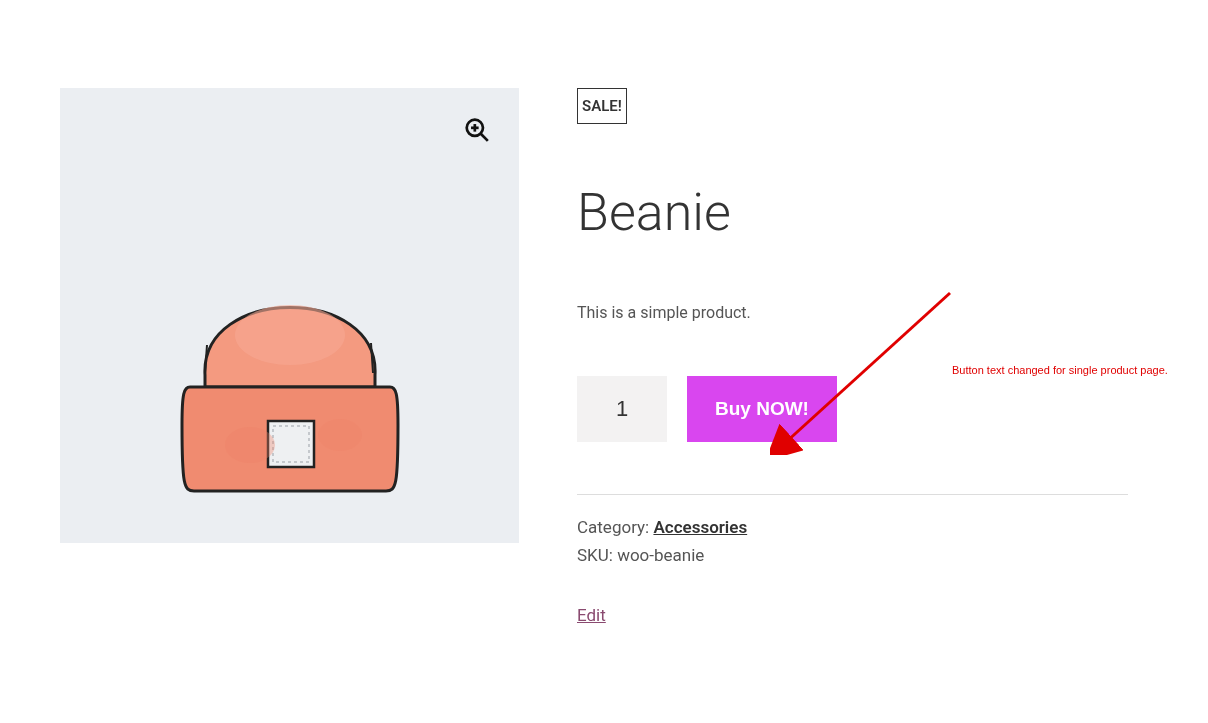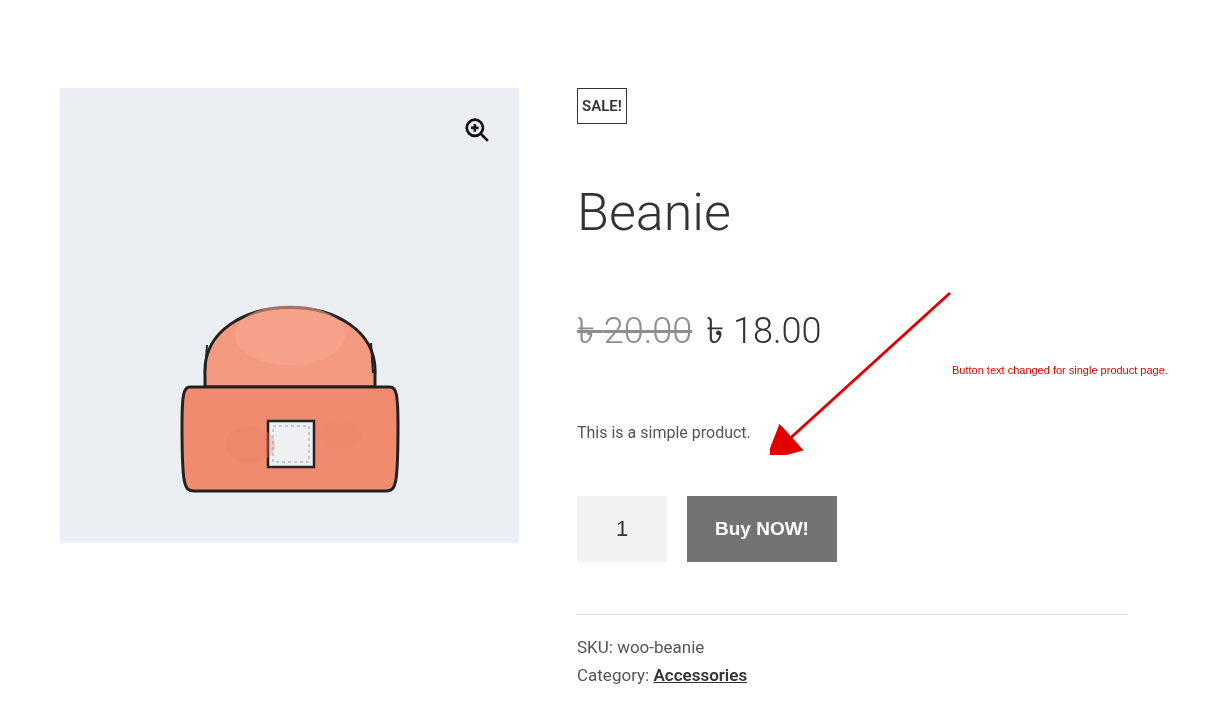--- a/index.html
+++ b/index.html
@@ -104,21 +104,21 @@
     height: 66px;
     background: #f3f2f2;
     border: none;
     text-align: center;
     font-size: 22px;
     color: #333;
   }
   .buy-btn {
     height: 66px;
     padding: 0 28px;
-    background: #737373;
+    background: #d946ef;
     color: #fff;
     border: none;
     font-size: 19px;
     font-weight: 700;
     cursor: pointer;
   }
   .divider {
     border: 0;
     border-top: 1px solid #ddd;
     margin: 52px 0 22px 0;
@@ -191,45 +191,35 @@
         <ellipse cx="180" cy="210" rx="22" ry="16" fill="#ee8267" opacity="0.3"></ellipse>
       </svg>
     </div>
   </div>
 
   <div class="summary-col">
     <span class="sale-badge">SALE!</span>
 
     <h1 class="product-title">Beanie</h1>
 
-    <div class="price-line">
-      <span class="price-old">
-        <span class="currency">৳</span>
-        <span>20.00</span>
-      </span>
-      <span class="price-new">
-        <span class="currency">৳</span>
-        <span>18.00</span>
-      </span>
-    </div>
 
     <div class="short-desc">This is a simple product.</div>
 
     <div class="cart-row">
       <input class="qty-input" type="text" value="1" style="">
       <button class="buy-btn">Buy NOW!</button>
     </div>
 
     <hr class="divider">
 
     <div class="meta-line">
+      <span>Category: </span><a href="#">Accessories</a>
+    </div>
+    <div class="meta-line">
       <span>SKU: </span><span>woo-beanie</span>
-    </div>
-    <div class="meta-line">
-      <span>Category: </span><a href="#">Accessories</a>
     </div>
 
     <a href="#" class="edit-link">Edit</a>
   </div>
 
 </div>
 
 <div class="annotation-text">Button text changed for single product page.</div>
 <svg class="annotation-arrow" viewBox="0 0 190 170">
   <defs>

